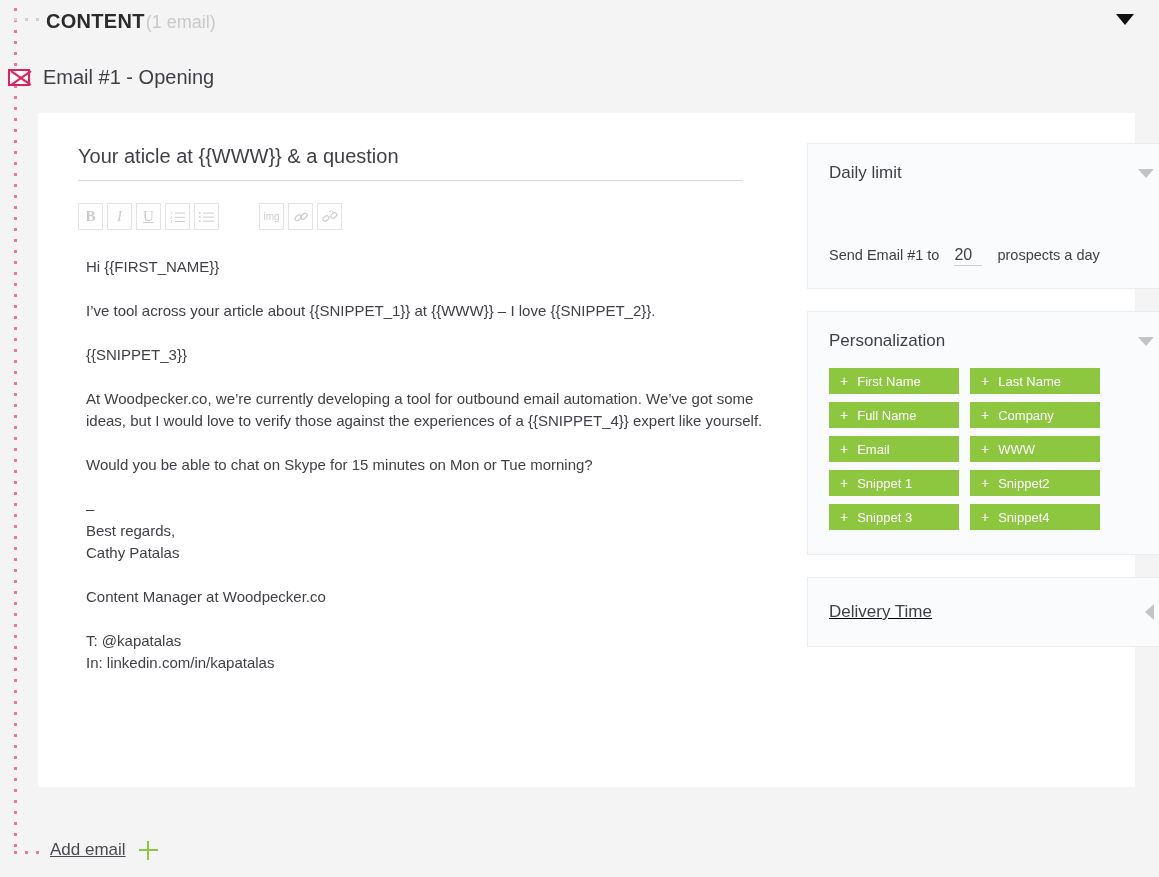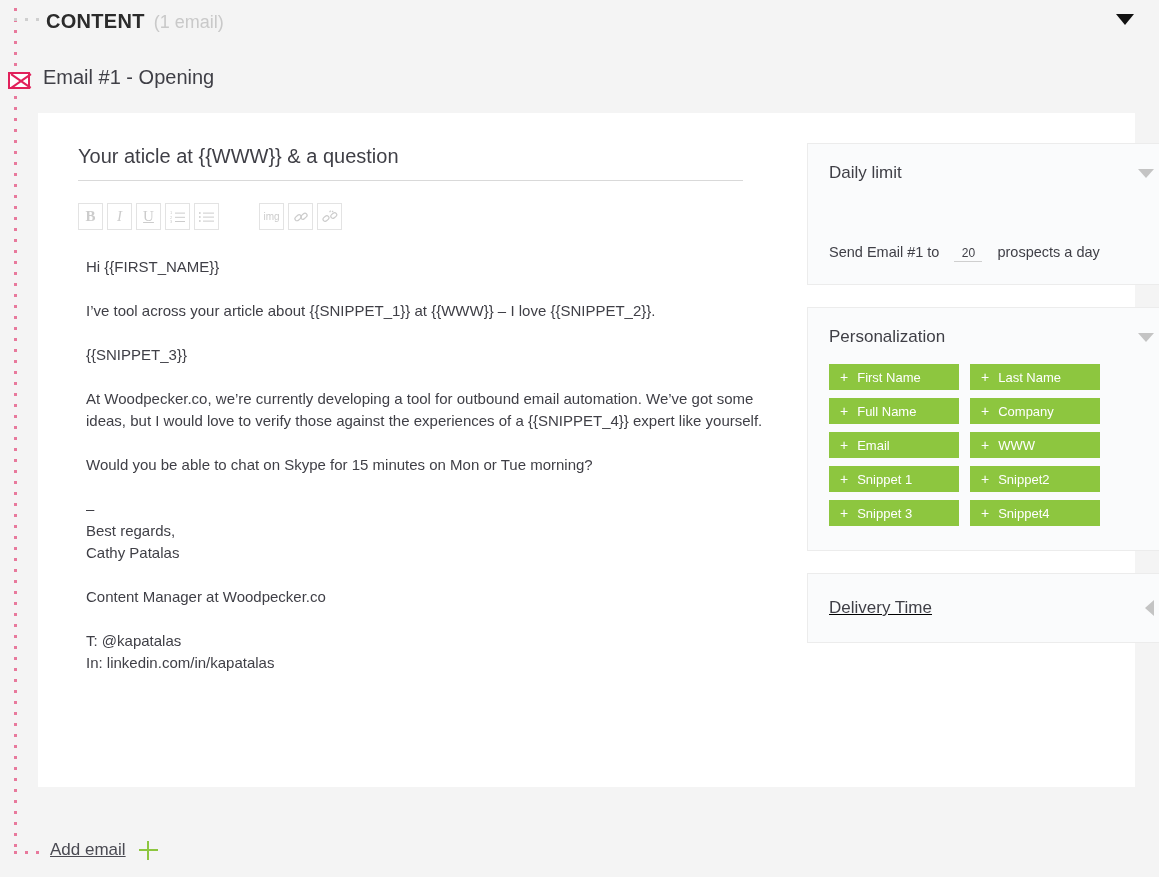--- a/index.html
+++ b/index.html
@@ -51,21 +51,21 @@
     background-repeat: repeat-x;
   }
 
   
   .section-header {
     position: absolute;
     left: 46px;
     top: 10px;
     display: flex;
     align-items: baseline;
-    gap: 9px;
+    gap: 1px;
   }
   .section-title {
     font-size: 20px;
     font-weight: bold;
     color: #2b2b2b;
     letter-spacing: 0.3px;
   }
   .section-count {
     font-size: 18px;
     color: #c9c9c9;
@@ -82,21 +82,21 @@
     border-top: 11px solid #111111;
     cursor: pointer;
   }
 
   
   .email-title-row {
     position: absolute;
     left: 8px;
     top: 66px;
     display: flex;
-    align-items: flex-end;
+    align-items: center;
     gap: 13px;
   }
   .envelope-icon {
     width: 22px;
     height: 17px;
     position: relative;
     border: 2px solid #e1215b;
     background: #ffffff;
     flex: none;
   }
@@ -229,23 +229,23 @@
     color: #3f3f46;
     display: flex;
     align-items: baseline;
     gap: 15px;
     white-space: nowrap;
   }
   .limit-input {
     width: 28px;
     border: none;
     border-bottom: 1px solid #cfcfcf;
-    text-align: center;
+    text-align: left;
     font-family: "Liberation Sans", sans-serif;
-    font-size: 12px;
+    font-size: 16px;
     color: #3f3f46;
     background: transparent;
     outline: none;
     padding: 0 0 1px 0;
     margin-top: 48px;
   }
 
   .tag-grid {
     display: grid;
     grid-template-columns: 130px 130px;

